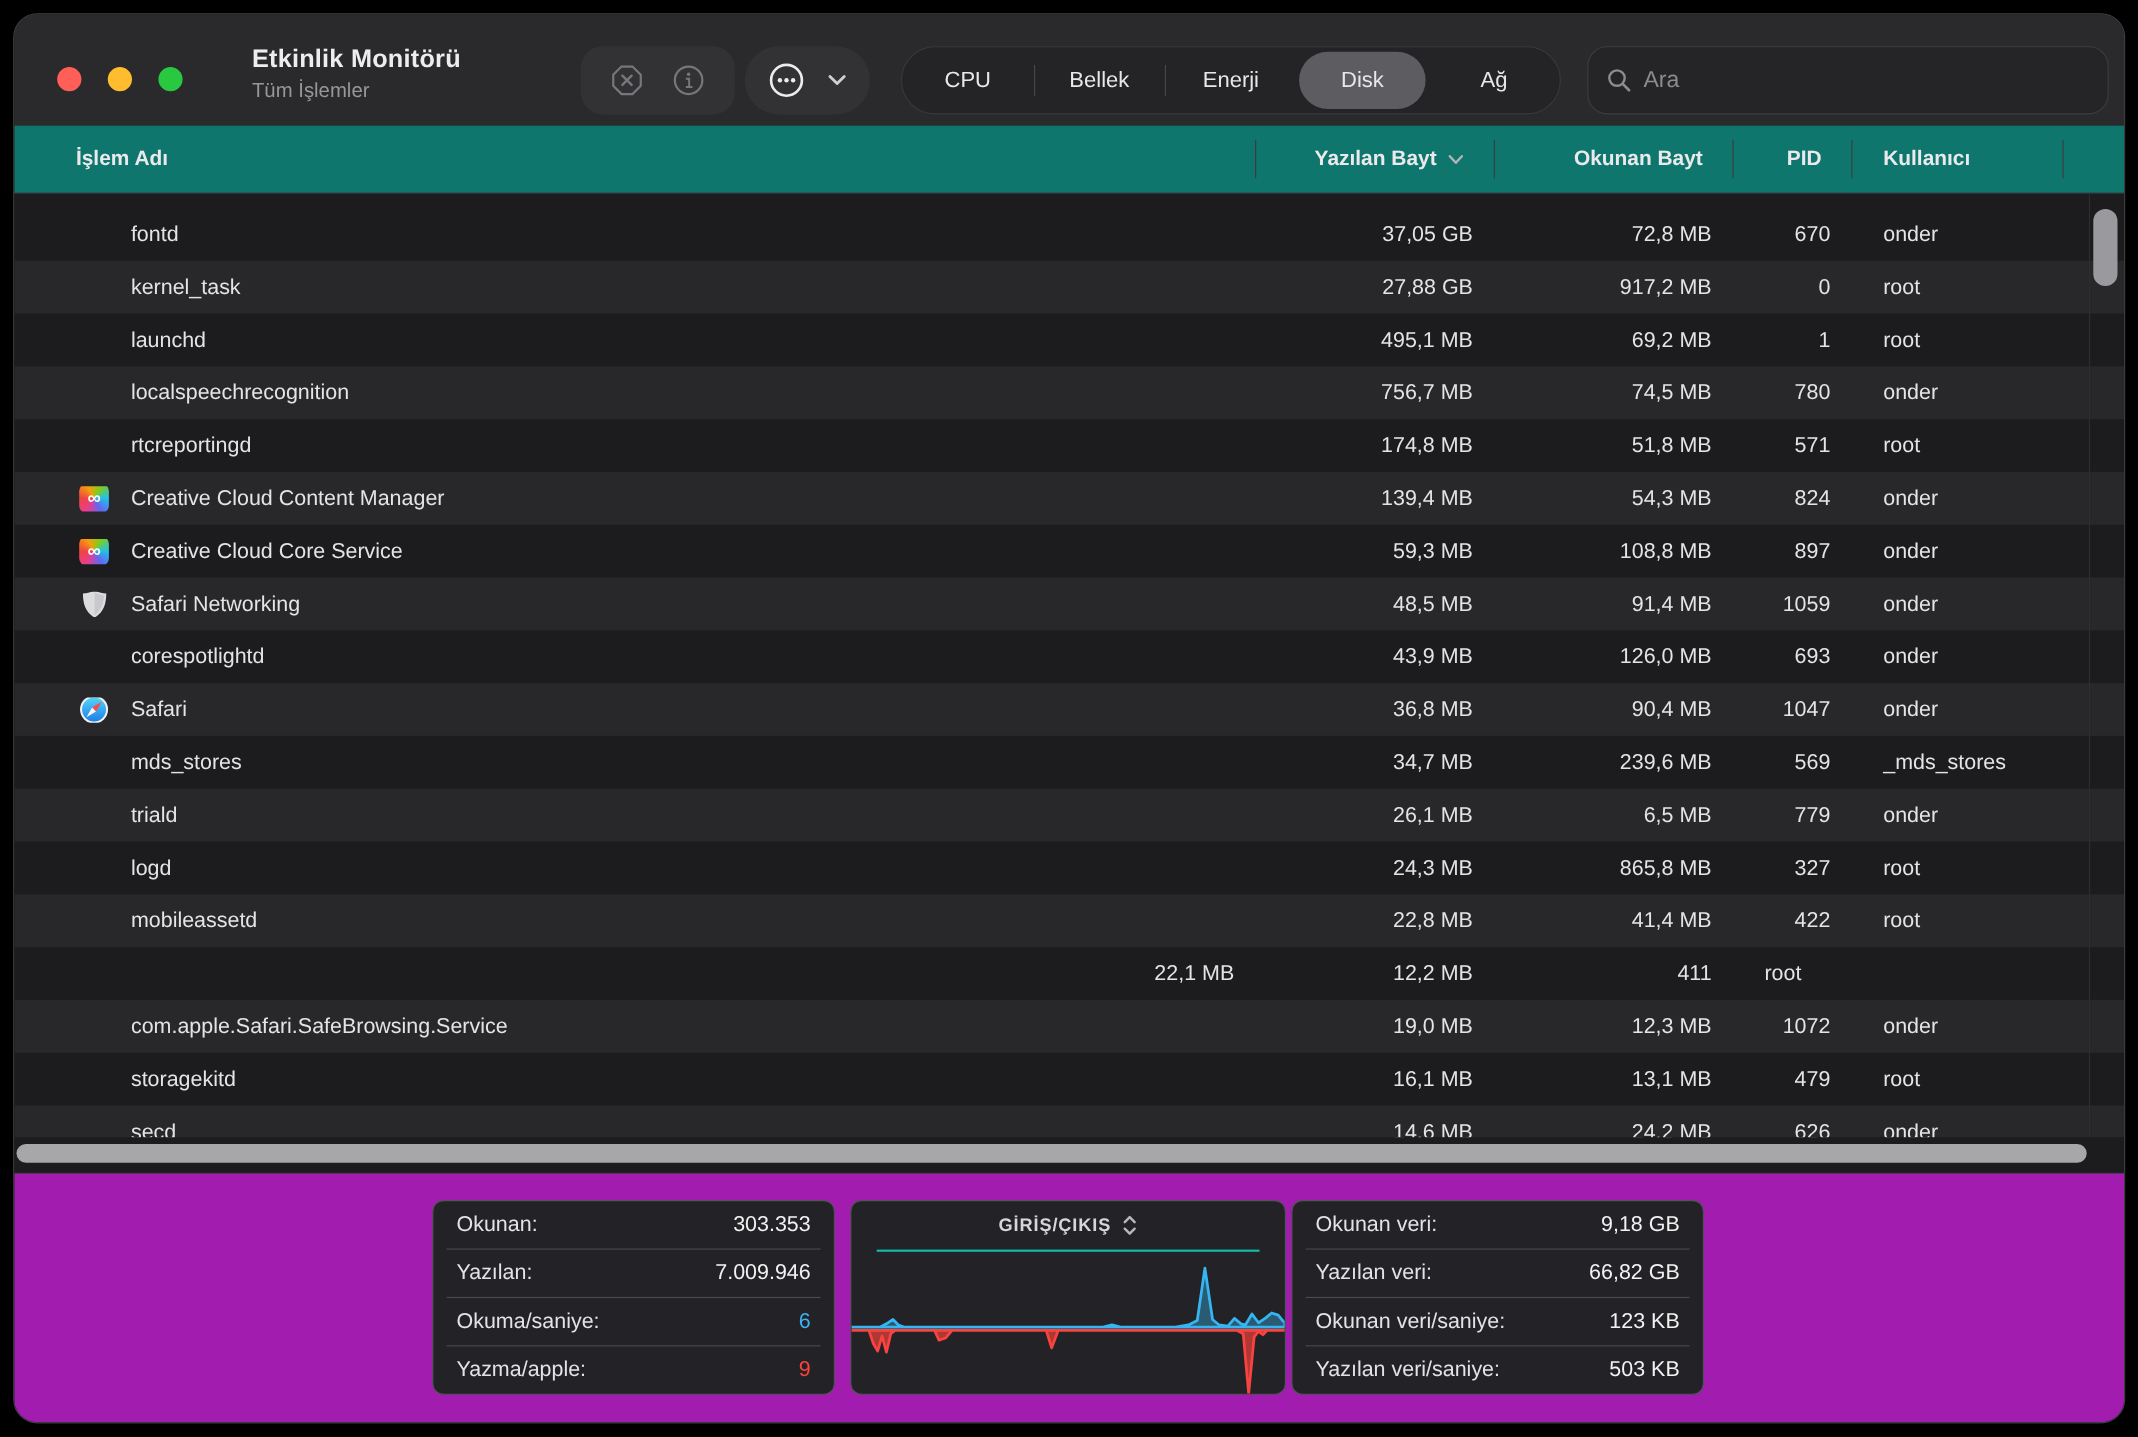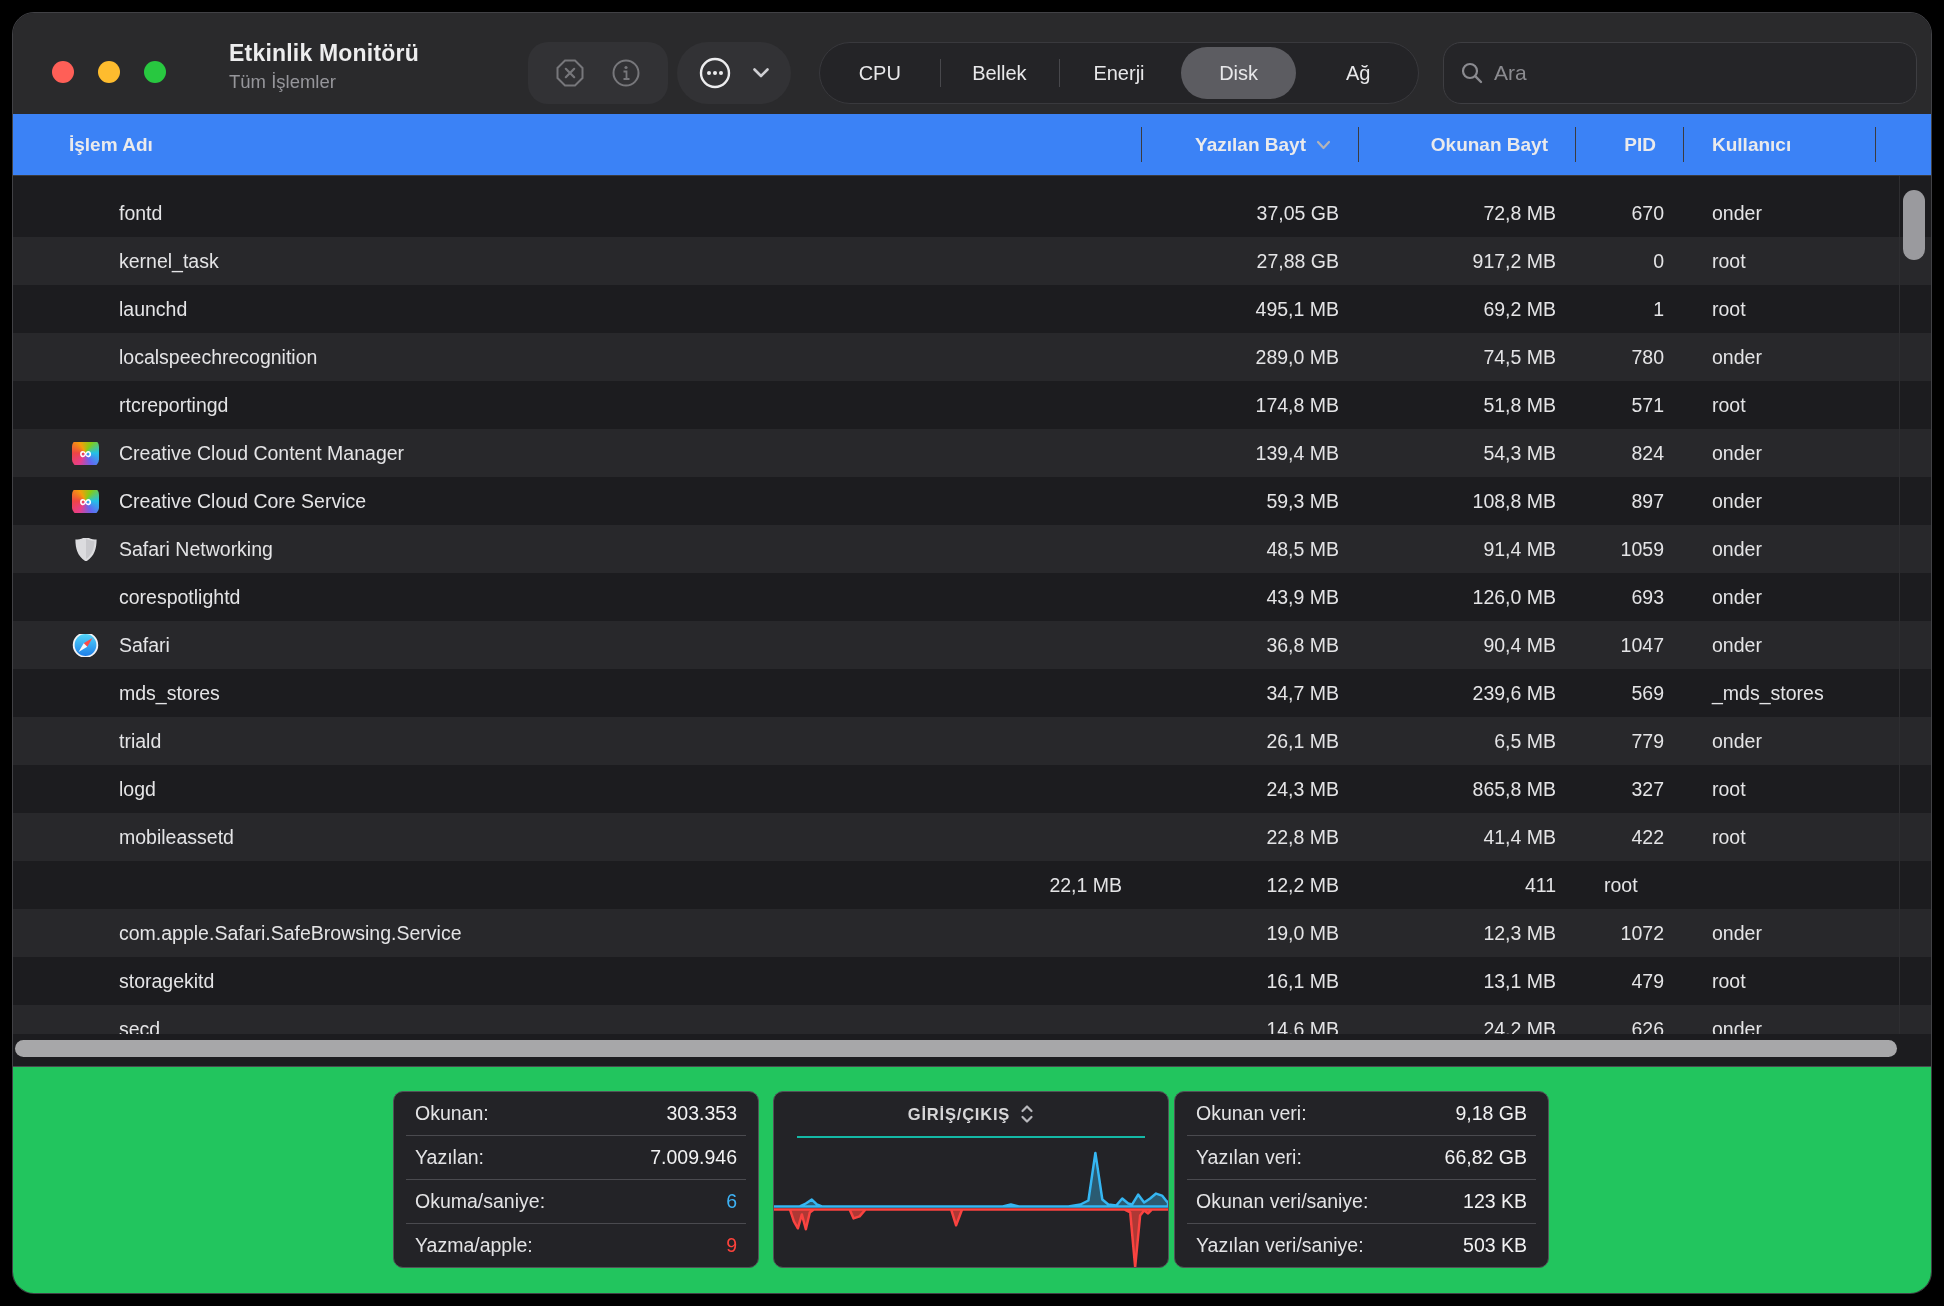--- a/index.html
+++ b/index.html
@@ -30,21 +30,21 @@
   .tab.selected .pill { background:#5c5c61; }
   .tab span.lbl { position:relative; z-index:1; }
   .tab .divider { position:absolute; left:0; top:16px; bottom:16px; width:1px; background:#48484c; }
   .search { position:absolute; left:1430px; top:29px; width:474px; height:62px; background:#252528;
     border:1px solid #3e3e42; border-radius:18px; display:flex; align-items:center; padding:0 16px; gap:10px; }
   .search input { flex:1; background:transparent; border:none; outline:none; color:#e8e8ea;
     font-size:21px; font-family:"Liberation Sans", sans-serif; }
   .search input::placeholder { color:#8b8b90; }
 
   
-  .colheader { height:62px; background:#3b82f6; border-bottom:1px solid #3a3a3d; flex:0 0 auto;
+  .colheader { height:62px; background:#0f766e; border-bottom:1px solid #3a3a3d; flex:0 0 auto;
     display:grid; grid-template-columns:1129px 217px 217px 108px 192px 1fr; align-items:center; }
   .colheader .hc { position:relative; height:100%; display:flex; align-items:center;
     font-size:19px; font-weight:700; color:#eaeaec; }
   .colheader .hc::after { content:""; position:absolute; right:0; top:13px; bottom:13px; width:1px; background:#3b3b3f; }
   .colheader .hc.last::after { display:none; }
   .hc.name { padding-left:56px; }
   .hc.num { justify-content:flex-end; padding-right:28px; }
   .hc.user { padding-left:28px; }
   .sortchev { margin-left:10px; display:inline-flex; }
 
@@ -64,21 +64,21 @@
     color:#fff; font-size:17px; font-weight:700; line-height:1; }
   .gutterline { position:absolute; top:0; bottom:0; right:31px; width:1px; background:#2e2e31; }
   .vthumb { position:absolute; top:14px; right:6px; width:22px; height:70px; border-radius:11px; background:#9a9a9e; }
 
   
   .hzone { position:relative; height:32px; background:#1c1c1f; flex:0 0 auto; }
   .hthumb { position:absolute; left:2px; right:34px; top:6px; height:17px; border-radius:9px; background:#a7a7a9; }
   .footdivider { height:1px; background:#4a4a4e; flex:0 0 auto; }
 
   
-  .footer { position:relative; flex:1; background:#22c55e; }
+  .footer { position:relative; flex:1; background:#a21caf; }
   .statbox { position:absolute; top:24px; height:177px; background:#232327;
     border:1.5px solid #525257; border-radius:10px; display:flex; flex-direction:column; overflow:hidden; }
   .statbox.left { left:380px; width:366px; }
   .statbox.right { left:1161px; width:375px; }
   .stat-row { flex:1; margin:0 12px; display:flex; align-items:center; justify-content:space-between; padding:0 9px; }
   .stat-row + .stat-row { border-top:1px solid #4a4a4f; }
   .stat-row .lab { font-size:19.5px; color:#e3e3e5; }
   .stat-row .val { font-size:19.5px; color:#f2f2f3; }
   .val.c-blue { color:#3db2f5; } .val.c-red { color:#fc423b; }
 
@@ -218,21 +218,21 @@
         <div class="row">
           <div class="cell name"><span>launchd</span></div>
           <div class="cell num">495,1 MB</div>
           <div class="cell num">69,2 MB</div>
           <div class="cell num">1</div>
           <div class="cell user">root</div>
           <div class="cell"></div>
         </div>
         <div class="row alt">
           <div class="cell name"><span>localspeechrecognition</span></div>
-          <div class="cell num">289,0 MB</div>
+          <div class="cell num">756,7 MB</div>
           <div class="cell num">74,5 MB</div>
           <div class="cell num">780</div>
           <div class="cell user">onder</div>
           <div class="cell"></div>
         </div>
         <div class="row">
           <div class="cell name"><span>rtcreportingd</span></div>
           <div class="cell num">174,8 MB</div>
           <div class="cell num">51,8 MB</div>
           <div class="cell num">571</div>

